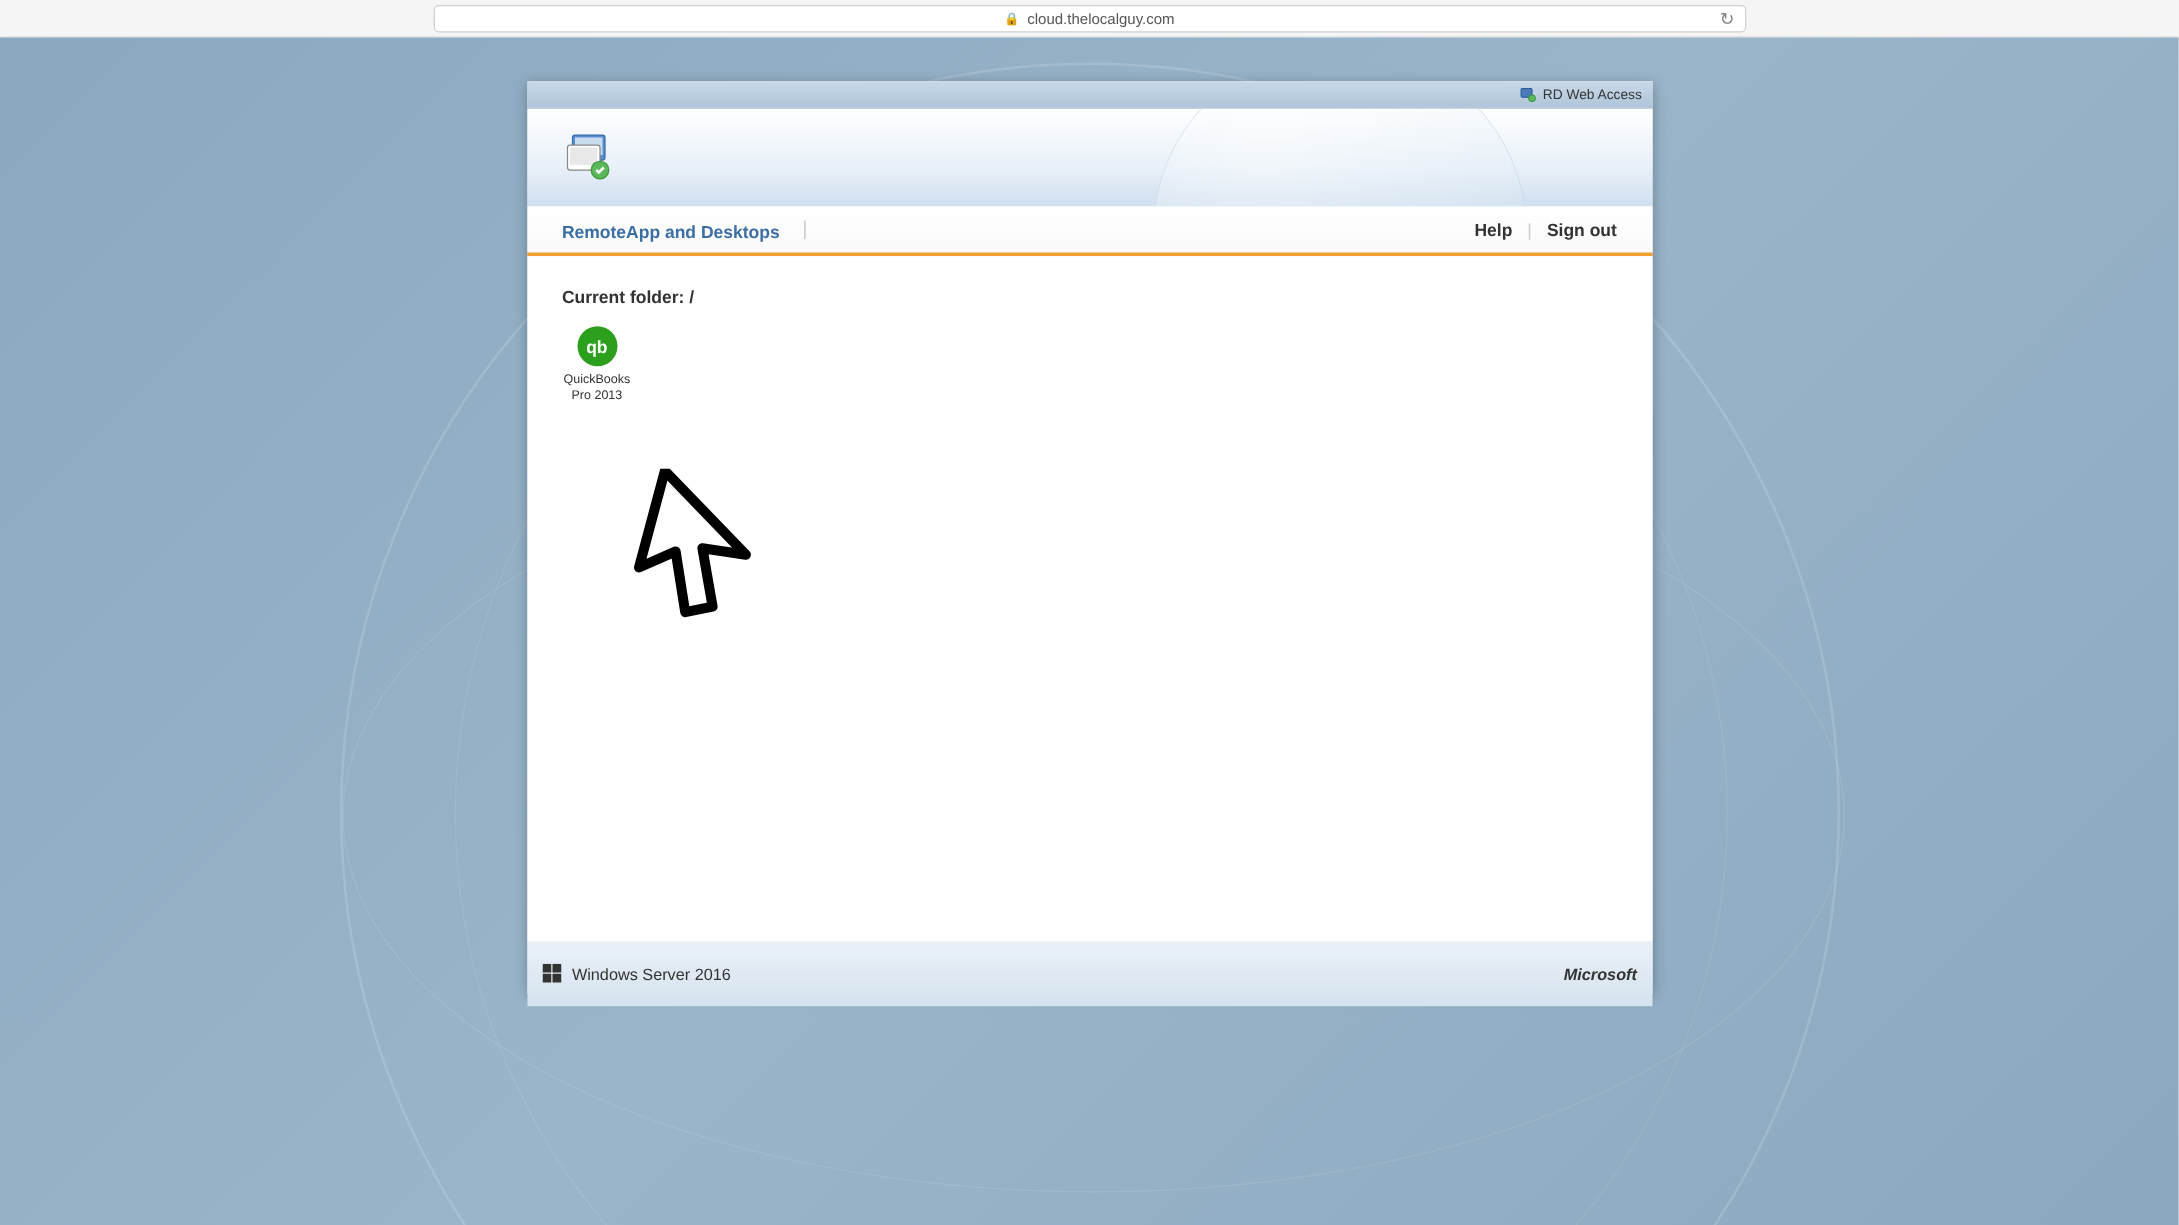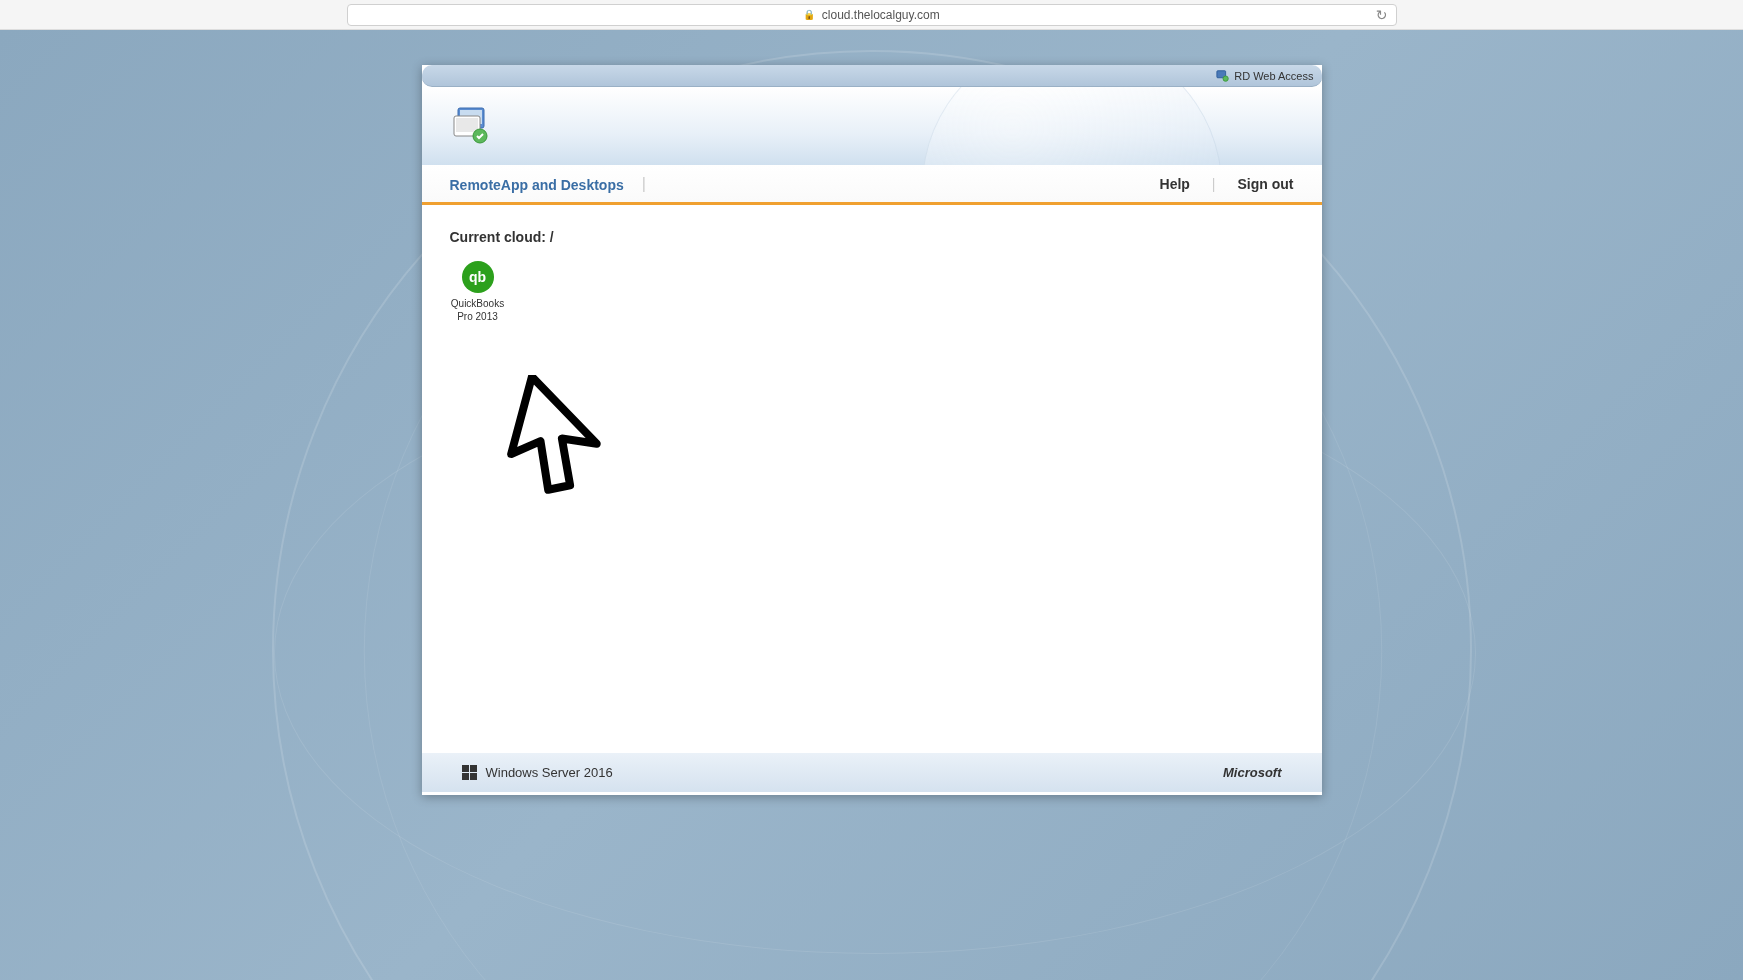--- a/index.html
+++ b/index.html
@@ -98,21 +98,20 @@
     .panel-topbar {
       height: 22px;
       background: linear-gradient(to bottom, #c8d8e8, #b0c5da);
       border-bottom: 1px solid #9ab0c5;
       display: flex;
       justify-content: flex-end;
       align-items: center;
       padding-right: 8px;
       font-size: 11px;
       color: #333;
-      border-radius: 10px;
     }
     .rd-icon {
       width: 14px;
       height: 14px;
       margin-right: 4px;
       display: inline-block;
     }
     .panel-header {
       height: 78px;
       background: linear-gradient(to bottom, #fff 0%, #e8f0f8 60%, #d0e0ef 100%);
@@ -163,21 +162,21 @@
     }
     .nav-tab {
       font-size: 14px;
       font-weight: bold;
       color: #3a6ea5;
       cursor: pointer;
     }
     .nav-right {
       display: flex;
       align-items: center;
-      gap: 22px;
+      gap: 12px;
       font-size: 14px;
       font-weight: bold;
       color: #333;
     }
     .nav-right a {
       cursor: pointer;
     }
     .nav-divider {
       color: #ccc;
       font-weight: normal;
@@ -211,26 +210,26 @@
       font-size: 14px;
       font-weight: bold;
       text-align: center;
     }
     .app-label {
       font-size: 10px;
       color: #333;
       line-height: 1.3;
     }
     .panel-footer {
-      height: 39px;
+      height: 52px;
       background: linear-gradient(to bottom, #eaf1f8, #d5e2ef);
       display: flex;
       align-items: center;
       justify-content: space-between;
-      padding: 0 40px;
+      padding: 0 12px;
       font-size: 13px;
       color: #333;
     }
     .footer-left {
       display: flex;
       align-items: center;
       gap: 8px;
     }
     .win-logo {
       width: 16px;
@@ -295,21 +294,21 @@
         <span class="nav-divider">|</span>
       </div>
       <div class="nav-right">
         <a>Help</a>
         <span class="nav-divider">|</span>
         <a>Sign out</a>
       </div>
     </div>
 
     <div class="panel-body">
-      <div class="folder-label">Current cloud: /</div>
+      <div class="folder-label">Current folder: /</div>
       <div class="app-item">
         <div class="app-icon">qb</div>
         <div class="app-label">QuickBooks Pro 2013</div>
       </div>
     </div>
 
     <div class="panel-footer">
       <div class="footer-left">
         <span class="win-logo">
           <svg viewBox="0 0 16 16" width="16" height="16">

